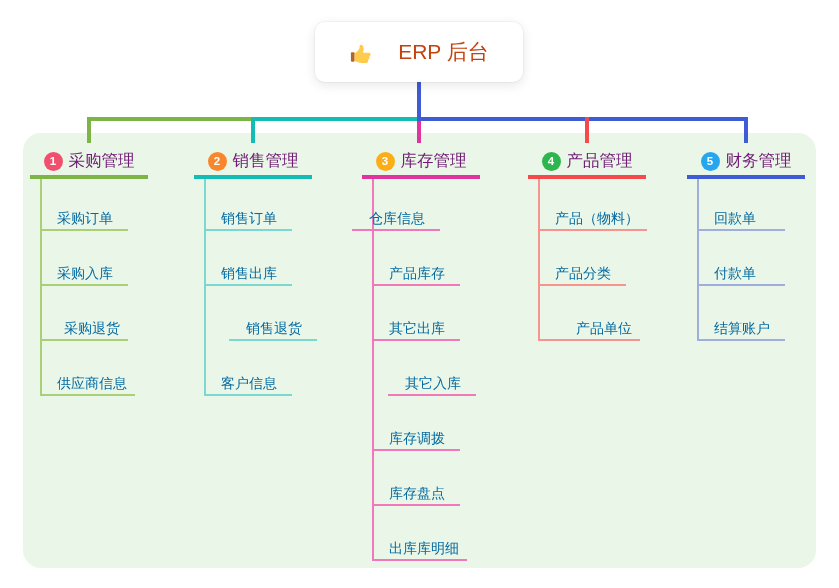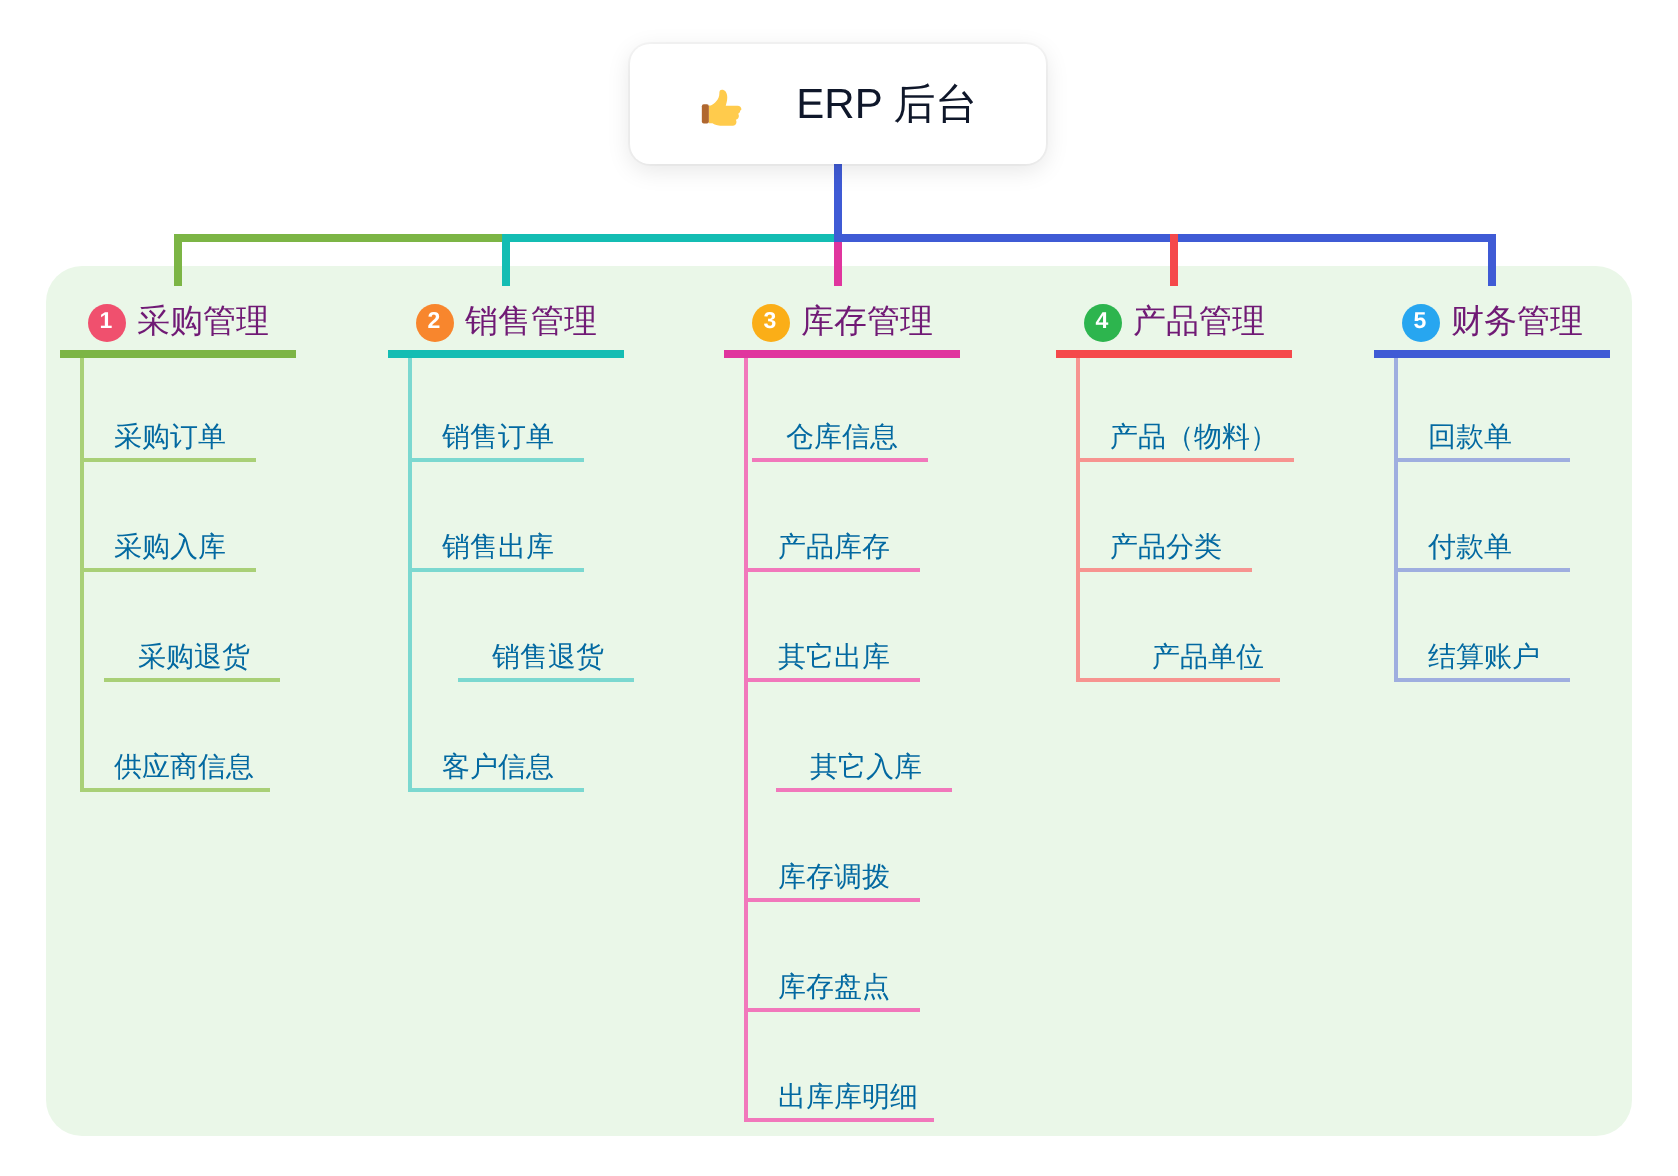--- a/index.html
+++ b/index.html
@@ -7,21 +7,21 @@
     font-family:"Liberation Sans", sans-serif; }
   #stage { position:relative; width:839px; height:588px; }
 
   .panel { position:absolute; left:23px; top:133px; width:793px; height:435px;
     border-radius:18px; }
 
   .root-card { position:absolute; left:315px; top:22px; width:208px; height:60px;
     background:#ffffff; border-radius:10px;
     box-shadow:0 3px 12px rgba(0,0,0,0.10), 0 0 0 1px rgba(0,0,0,0.03);
     display:flex; align-items:center; justify-content:center; gap:26px;
-    font-size:21px; font-weight:500; color:#0f172a; cursor:default; z-index:5; }
+    font-size:21px; font-weight:500; color:#c2410c; cursor:default; z-index:5; }
   .root-card svg { display:block; }
 
   .cline { position:absolute; }
 
   .branch-title { position:absolute; height:32px; width:118px;
     display:flex; align-items:center; justify-content:center; gap:6px;
     border-bottom-width:4px; border-bottom-style:solid; z-index:3; }
   .branch-title .badge { width:19px; height:19px; border-radius:50%;
     color:#fff; font-size:11.5px; font-weight:bold; display:flex;
     align-items:center; justify-content:center; flex:0 0 auto; }
@@ -60,37 +60,37 @@
       <div class="cline" style="left: 417px; top: 82px; width: 4px; height: 37px; background: rgb(63, 91, 213);"></div>
     </div>
   <div id="branches">
       <div class="branch-title" style="left: 30px; top: 147px; border-bottom-color: rgb(124, 181, 69);">
         <span class="badge" style="background: rgb(240, 80, 110);">1</span>
         <span class="blabel">采购管理</span>
       </div>
       <div class="cline spine" style="left: 40px; top: 179px; width: 2px; height: 217px; background: rgb(169, 208, 119);"></div>
       <div class="child-row" style="left: 40px; top: 206px; border-bottom-color: rgb(169, 208, 119);"><span>采购订单</span></div>
       <div class="child-row" style="left: 40px; top: 261px; border-bottom-color: rgb(169, 208, 119);"><span>采购入库</span></div>
-      <div class="child-row" style="left: 52px; top: 316px; border-bottom-color: rgb(169, 208, 119);"><span>采购退货</span></div>
+      <div class="child-row" style="left: 40px; top: 316px; border-bottom-color: rgb(169, 208, 119); text-align: right;"><span>采购退货</span></div>
       <div class="child-row" style="left: 40px; top: 371px; border-bottom-color: rgb(169, 208, 119);"><span>供应商信息</span></div>
       <div class="branch-title" style="left: 194px; top: 147px; border-bottom-color: rgb(20, 189, 179);">
         <span class="badge" style="background: rgb(248, 134, 45);">2</span>
         <span class="blabel">销售管理</span>
       </div>
       <div class="cline spine" style="left: 204px; top: 179px; width: 2px; height: 217px; background: rgb(123, 216, 208);"></div>
       <div class="child-row" style="left: 204px; top: 206px; border-bottom-color: rgb(123, 216, 208);"><span>销售订单</span></div>
       <div class="child-row" style="left: 204px; top: 261px; border-bottom-color: rgb(123, 216, 208);"><span>销售出库</span></div>
       <div class="child-row" style="left: 204px; top: 316px; border-bottom-color: rgb(123, 216, 208); margin-left: 25px;"><span>销售退货</span></div>
       <div class="child-row" style="left: 204px; top: 371px; border-bottom-color: rgb(123, 216, 208);"><span>客户信息</span></div>
       <div class="branch-title" style="left: 362px; top: 147px; border-bottom-color: rgb(224, 53, 158);">
         <span class="badge" style="background: rgb(251, 174, 23);">3</span>
         <span class="blabel">库存管理</span>
       </div>
       <div class="cline spine" style="left: 372px; top: 179px; width: 2px; height: 382px; background: rgb(241, 120, 187);"></div>
-      <div class="child-row" style="left: 376px; top: 206px; border-bottom-color: rgb(241, 120, 187);"><span>仓库信息</span></div>
+      <div class="child-row" style="left: 352px; top: 206px; border-bottom-color: rgb(241, 120, 187);"><span>仓库信息</span></div>
       <div class="child-row" style="left: 372px; top: 261px; border-bottom-color: rgb(241, 120, 187);"><span>产品库存</span></div>
       <div class="child-row" style="left: 372px; top: 316px; border-bottom-color: rgb(241, 120, 187);"><span>其它出库</span></div>
       <div class="child-row" style="left: 388px; top: 371px; border-bottom-color: rgb(241, 120, 187);"><span>其它入库</span></div>
       <div class="child-row" style="left: 372px; top: 426px; border-bottom-color: rgb(241, 120, 187);"><span>库存调拨</span></div>
       <div class="child-row" style="left: 372px; top: 481px; border-bottom-color: rgb(241, 120, 187);"><span>库存盘点</span></div>
       <div class="child-row" style="left: 372px; top: 536px; border-bottom-color: rgb(241, 120, 187);"><span>出库库明细</span></div>
       <div class="branch-title" style="left: 528px; top: 147px; border-bottom-color: rgb(245, 73, 75);">
         <span class="badge" style="background: rgb(45, 181, 78);">4</span>
         <span class="blabel">产品管理</span>
       </div>

